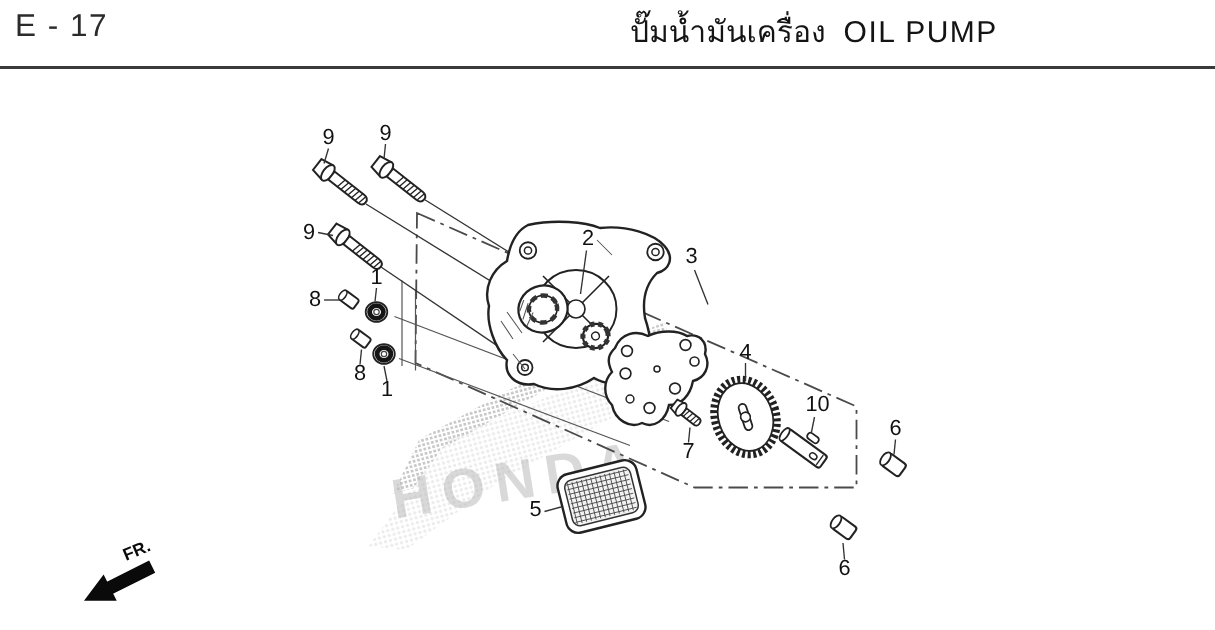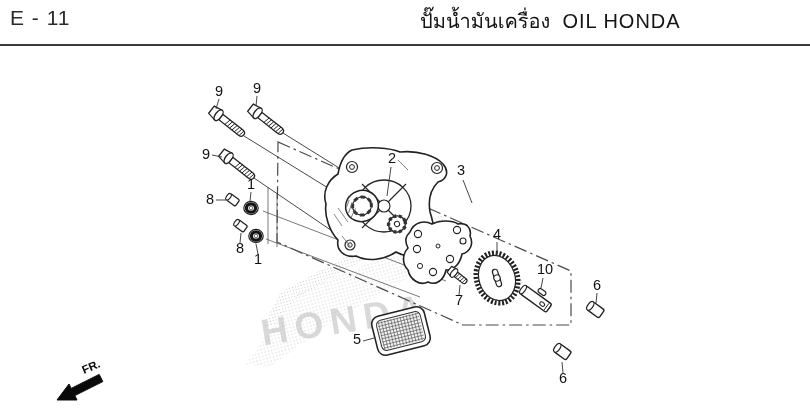--- a/index.html
+++ b/index.html
@@ -24,23 +24,23 @@
 </style>
 </head>
 <body>
 
 <div id="stage">
 
   <div class="wm wm-wing2"></div>
   <div class="wm wm-wing"></div>
   <div class="wm wm-text">HONDA</div>
 
-  <div class="page-code">E - 11</div>
+  <div class="page-code">E - 17</div>
   <div class="page-title">
-    <span class="th">ปั๊มน้ำมันเครื่อง</span><span class="en">OIL HONDA</span>
+    <span class="th">ปั๊มน้ำมันเครื่อง</span><span class="en">OIL PUMP</span>
   </div>
   <div class="header-rule"></div>
 
   <svg width="810" height="420" viewBox="0 0 810 420">
     <defs>
       <g id="bolt-shape">
         <path d="M-7,-4.6 L1,-6 L1,6 L-7,4.6 Z" fill="#fff" stroke="#222" stroke-width="1.3"></path>
         <ellipse cx="2" cy="0" rx="3.2" ry="6.2" fill="#fff" stroke="#222" stroke-width="1.3"></ellipse>
         <path d="M5,-3.4 L30,-3.4 Q34,-3.4 34,0 Q34,3.4 30,3.4 L5,3.4 Z" fill="#fff" stroke="#222" stroke-width="1.3"></path>
         <path d="M14,-3.4 L12.6,3.4 M17,-3.4 L15.6,3.4 M20,-3.4 L18.6,3.4 M23,-3.4 L21.6,3.4 M26,-3.4 L24.6,3.4 M29,-3.4 L27.6,3.4 M31.8,-3 L30.6,3" stroke="#222" stroke-width="0.9" fill="none"></path>

